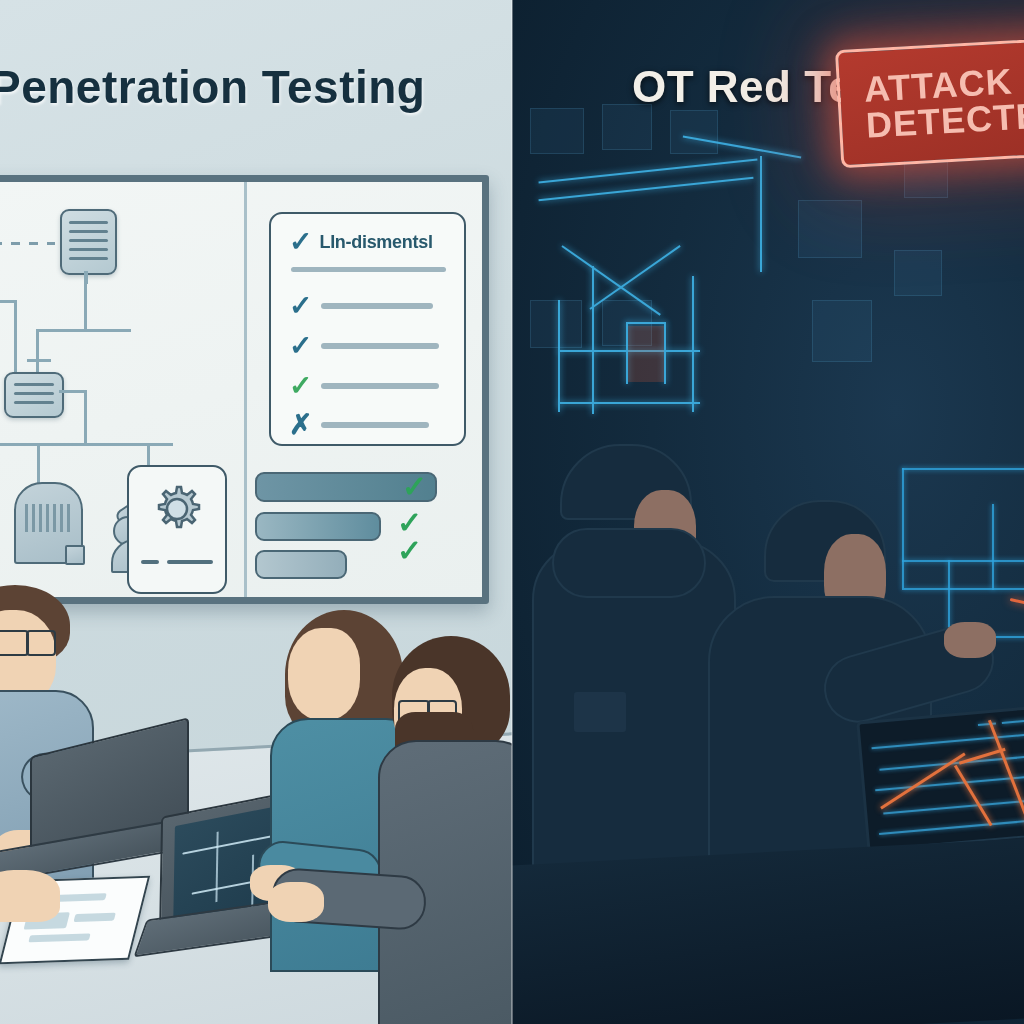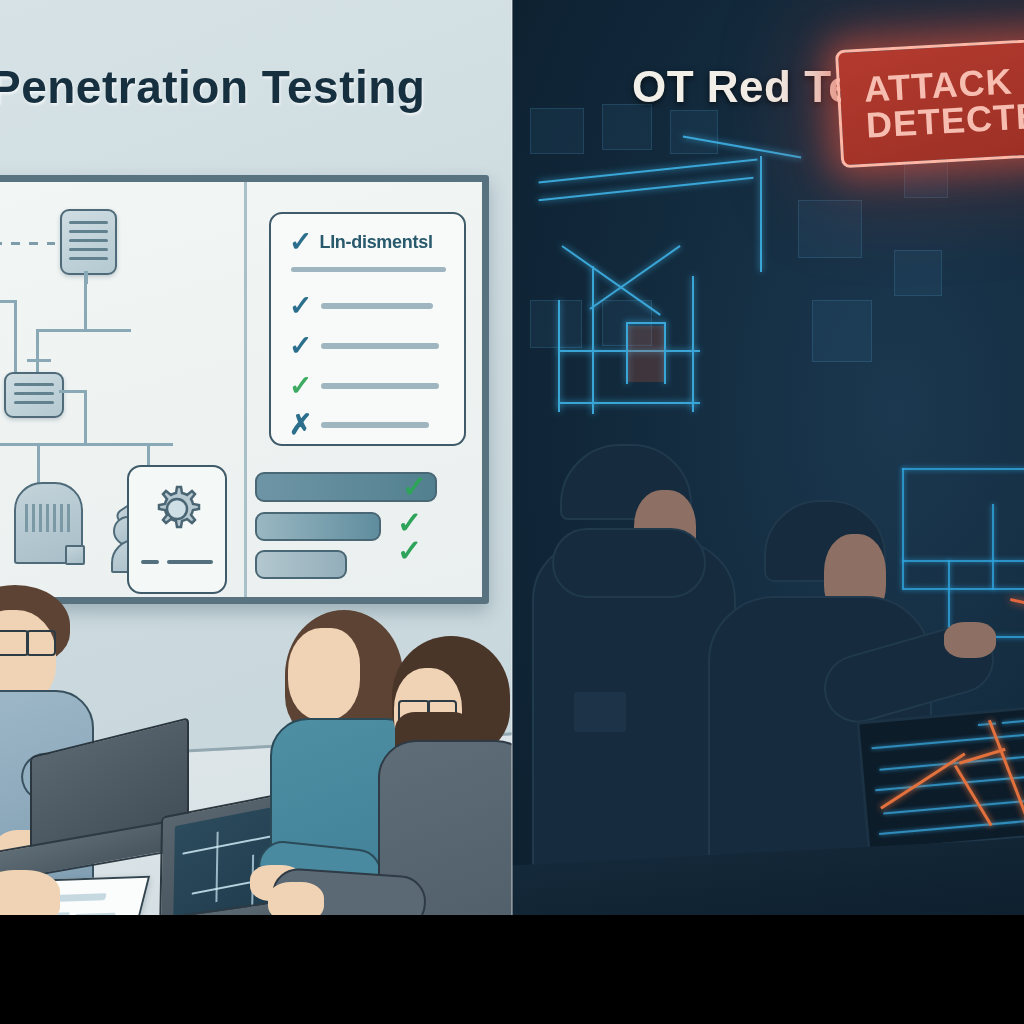--- a/index.html
+++ b/index.html
@@ -1,18 +1,18 @@
 <!DOCTYPE html>
 <html><head>
 <meta charset="utf-8">
 <style>
   html,body{margin:0;padding:0;background:#000;}
   body{font-family:"Liberation Sans",sans-serif;}
 
-  #stage{position:relative;width:1024px;height:915px;overflow:hidden;}
+  #stage{position:relative;width:1024px;height:1024px;overflow:hidden;}
 
   
   .half{position:absolute;top:0;height:1024px;overflow:hidden;}
   #left-half{left:0;width:512px;
     background:linear-gradient(160deg,#d6e2e6 0%,#cddbdf 40%,#c5d5da 100%);}
   #right-half{left:512px;width:512px;
     background:radial-gradient(ellipse at 75% 40%,#1b3850 0%,#132b3e 45%,#0b1d2c 100%);}
 
   .title{position:absolute;font-weight:bold;letter-spacing:.5px;white-space:nowrap;}
   #left-title{left:-10px;top:60px;font-size:46px;color:#16303f;

